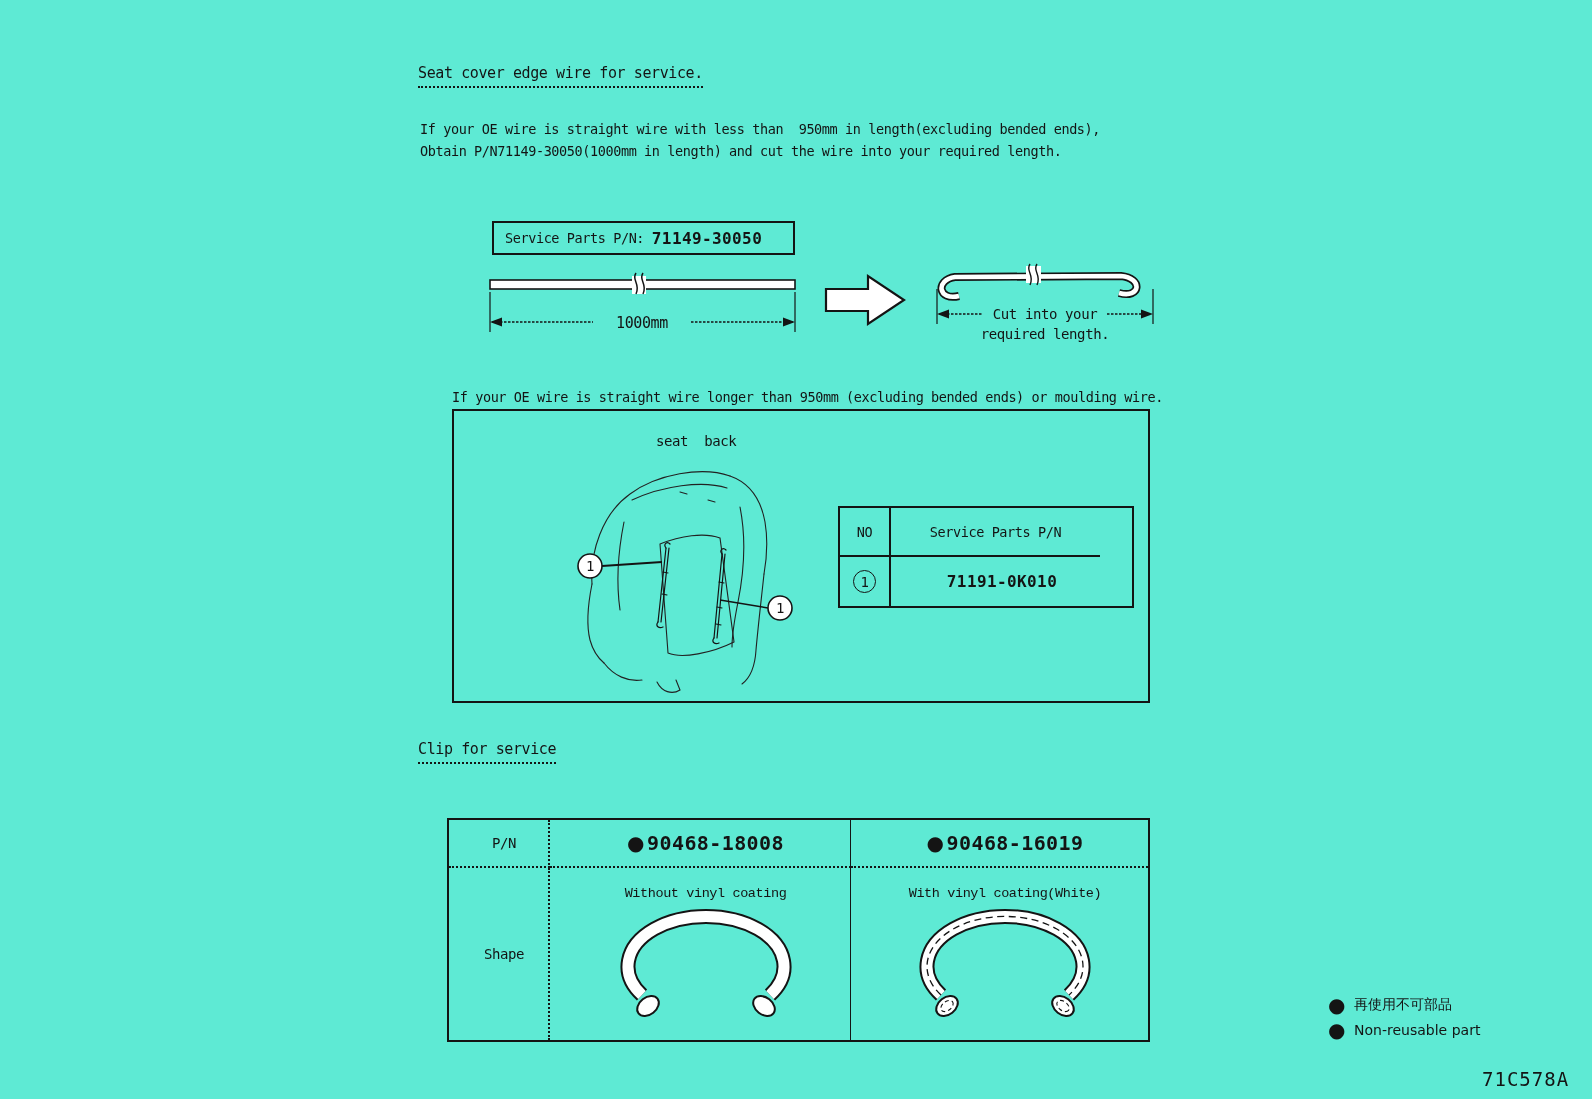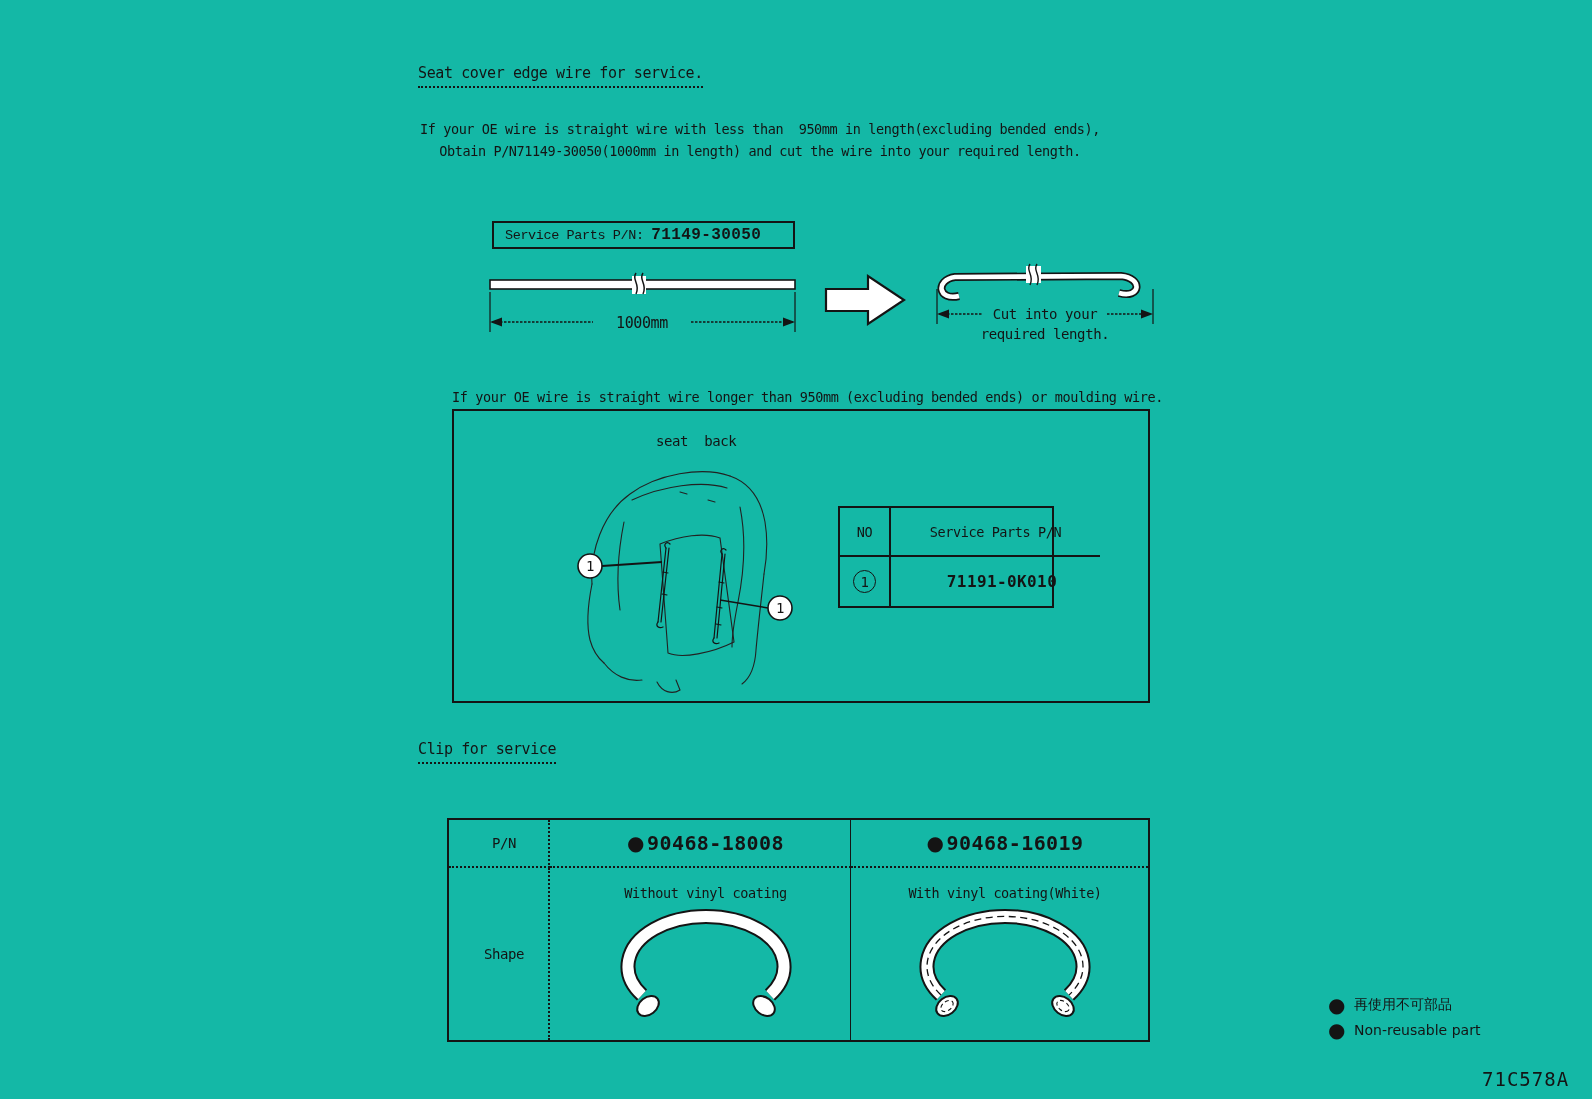--- a/index.html
+++ b/index.html
@@ -1,37 +1,36 @@
 <!DOCTYPE html>
 <html><head>
 <meta charset="utf-8">
 <style>
   html,body{margin:0;padding:0;background:#fff;}
   .page{
-    position:relative;width:1592px;height:1099px;background:#14b8a6;overflow:hidden;
+    position:relative;width:1592px;height:1099px;background:#5eead4;overflow:hidden;
     font-family:"DejaVu Sans Mono","Liberation Mono",monospace;
-    color:#141414;letter-spacing:-0.4px;text-align:center;
+    color:#141414;letter-spacing:-0.4px;
   }
   .abs{position:absolute;}
   .pre{white-space:pre;}
   .t13{font-size:13.5px;line-height:22px;}
   .t15{font-size:15px;}
   .dotted-underline{border-bottom:2px dotted #141414;padding-bottom:4px;}
   .service-box{
-    left:492px;top:221px;width:303px;height:28px;border:2px solid #141414;
+    left:492px;top:221px;width:303px;height:34px;border:2px solid #141414;
     display:flex;align-items:center;padding-left:11px;box-sizing:border-box;
     font-size:13.5px;
-    font-family:Liberation Mono, monospace;
   }
   .service-box .pn{font-size:16px;font-weight:bold;letter-spacing:0.4px;margin-left:0;}
   svg text{font-family:"DejaVu Sans Mono","Liberation Mono",monospace;fill:#141414;}
   .big-box{left:452px;top:409px;width:698px;height:294px;border:2px solid #141414;box-sizing:border-box;}
   
   .no-table{
-    left:838px;top:506px;width:216px;border:2px solid #141414;box-sizing:border-box;
+    left:838px;top:506px;width:296px;border:2px solid #141414;box-sizing:border-box;
     display:grid;grid-template-columns:51px 209px;grid-template-rows:49px 49px;
   }
   .no-table > div{display:flex;align-items:center;justify-content:center;box-sizing:border-box;}
   .nt-r1{border-bottom:2px solid #141414;}
   .nt-c1{border-right:2px solid #141414;}
   .nt-head{font-size:13.5px;}
   .nt-pn{font-size:16px;font-weight:bold;letter-spacing:0.4px;padding-left:13px;}
   .circle-num{
     display:inline-flex;align-items:center;justify-content:center;
     width:23px;height:23px;border:1.6px solid #141414;border-radius:50%;
@@ -44,21 +43,21 @@
   }
   .clip-table > div{box-sizing:border-box;display:flex;align-items:center;justify-content:center;padding-left:11px;}
   .ct-r1{border-bottom:2px dotted #141414;}
   .ct-c1{border-right:2px dotted #141414;}
   .ct-c2{border-right:1.6px solid #141414;}
   .ct-label{font-size:14px;}
   .ct-pn-cell{gap:3px;}
   .ct-bullet{font-size:20px;line-height:1;font-family:"DejaVu Sans",sans-serif;}
   .ct-pn{font-size:20px;font-weight:bold;letter-spacing:0.4px;}
   .ct-shape-cell{flex-direction:column;justify-content:flex-start;padding-top:8px;}
-  .ct-caption{font-size:13.5px;margin-bottom:2px;}
+  .ct-caption{font-size:13.5px;margin-bottom:2px;font-family:Liberation Mono, monospace;}
   
   .legend-row{display:flex;align-items:center;gap:9px;height:25px;}
   .legend-bullet{font-size:20px;line-height:1;font-family:"DejaVu Sans",sans-serif;}
   .legend-text{font-size:14px;font-family:"DejaVu Sans","Liberation Sans",sans-serif;letter-spacing:0;}
   .doc-code{font-size:19px;letter-spacing:1px;}
   .seat-label{font-size:14px;}
 </style>
 </head>
 <body>
 

